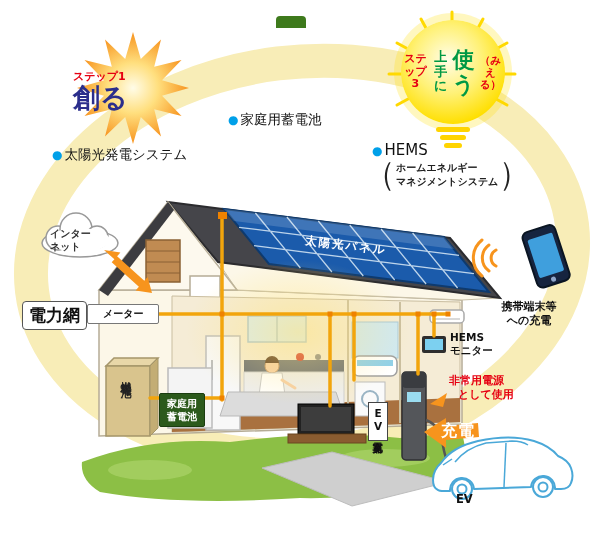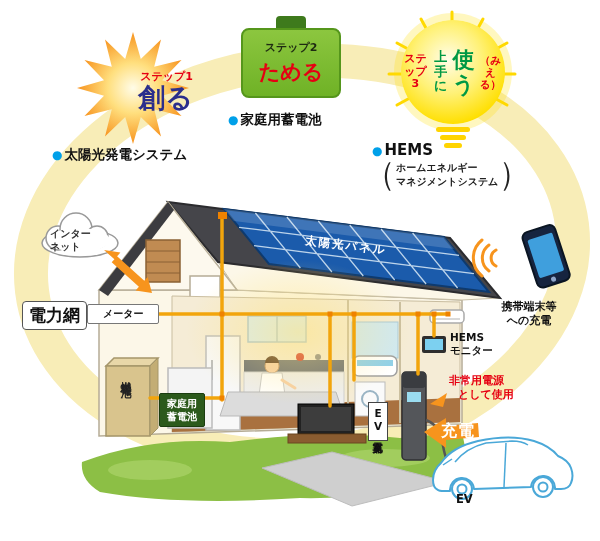--- a/index.html
+++ b/index.html
@@ -1,21 +1,21 @@
 <!DOCTYPE html>
 <html><head>
 <meta charset="utf-8">
 <style>
   html,body{margin:0;padding:0;background:#fff;}
   .canvas{position:relative;width:600px;height:541px;background:#fff;overflow:hidden;
           font-family:"DejaVu Sans",sans-serif;}
   svg.scene{position:absolute;left:0;top:0;z-index:1;}
 
   
-  .step1{position:absolute;left:73px;top:52px;width:120px;text-align:right;z-index:5;}
+  .step1{position:absolute;left:73px;top:52px;width:120px;text-align:left;z-index:5;}
   .step1 .s-label{margin-top:17px;color:#e60012;font-weight:bold;font-size:11px;}
   .step1 .s-title{color:#2b2e8c;font-weight:bold;font-size:27px;line-height:1.05;}
 
   
   .step2{position:absolute;left:241px;top:16px;width:100px;text-align:center;z-index:5;}
   .step2 .tab{width:30px;height:12px;margin:0 auto;background:#3e7a1c;border-radius:4px 4px 0 0;}
   .step2 .body{background:linear-gradient(180deg,#8cc63f,#6fb226);border:2px solid #55961b;
                border-radius:8px;height:66px;display:flex;flex-direction:column;
                justify-content:center;gap:3px;}
   .step2 .s-label{color:#1e2a12;font-weight:bold;font-size:11px;}
@@ -28,21 +28,21 @@
     box-shadow:0 0 0 7px rgba(255,225,0,.25);
     display:flex;align-items:center;justify-content:center;line-height:1.15;}
   .step3 .b1{color:#e60012;font-weight:bold;font-size:11px;}
   .step3 .b2{color:#009944;font-weight:bold;font-size:13px;}
   .step3 .b3{color:#009944;font-weight:bold;font-size:22px;}
   .step3 .b4{color:#e60012;font-weight:bold;font-size:10.5px;}
   .step3 .base{width:34px;height:5px;background:#ffd400;border-radius:3px;margin:3px auto 0;}
   .step3 .base.m{width:26px;} .step3 .base.s{width:18px;}
 
   
-  .feature{position:absolute;font-weight:bold;color:#111;font-size:13.5px;z-index:6;white-space:nowrap;}
+  .feature{position:absolute;font-weight:normal;color:#111;font-size:13.5px;z-index:6;white-space:nowrap;}
   .feature .dot{color:#00a0e9;margin-right:2px;font-size:12px;}
   #feat-solar{left:52px;top:146px;}
   #feat-batt{left:228px;top:111px;}
   #feat-hems{left:372px;top:141px;font-size:15px;}
   .hems-sub{position:absolute;left:366px;top:160px;display:flex;align-items:center;z-index:6;color:#222;}
   .hems-sub .paren{font-size:29px;font-weight:400;line-height:1;transform:scaleY(1.15);}
   .hems-sub .mid{font-size:10px;font-weight:bold;line-height:1.4;padding:0 1px;}
 
   
   .box{position:absolute;background:#fff;border:1.5px solid #555;border-radius:4px;font-size:17px;
@@ -263,24 +263,20 @@
     </g>
   </svg>
 
   <div class="step1">
     <div class="s-label">ステップ1</div>
     <div class="s-title">創る</div>
   </div>
 
   <div class="step2">
     <div class="tab"></div>
-    <div class="body">
-      <div class="s-label">ステップ2</div>
-      <div class="s-title">ためる</div>
-    </div>
   </div>
 
   <div class="step3">
     <div class="bulb">
       <div class="b1">ステップ3</div>
       <div class="b2">上手に</div>
       <div class="b3">使う</div>
       <div class="b4">（みえる）</div>
     </div>
     <div class="base"></div>

